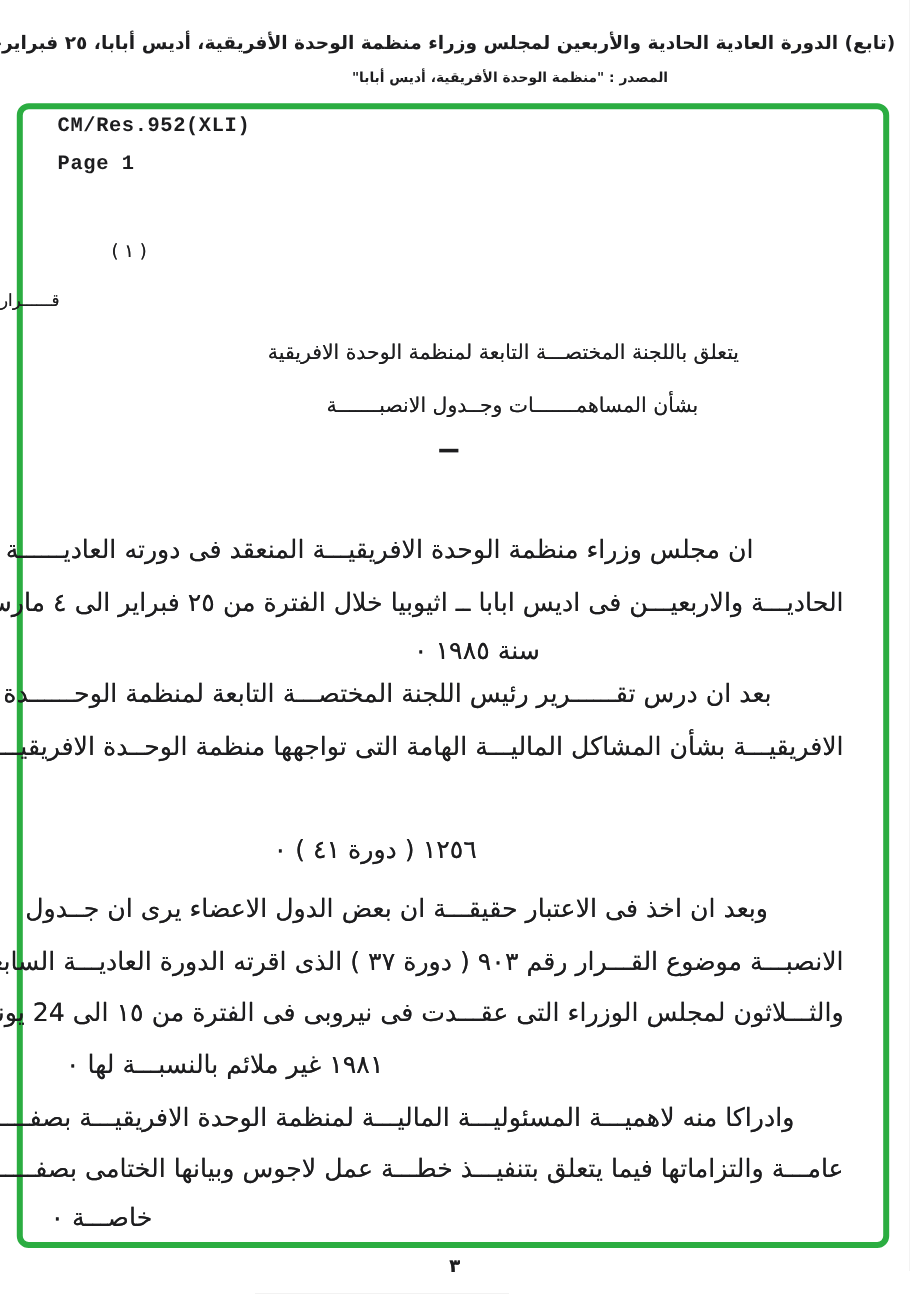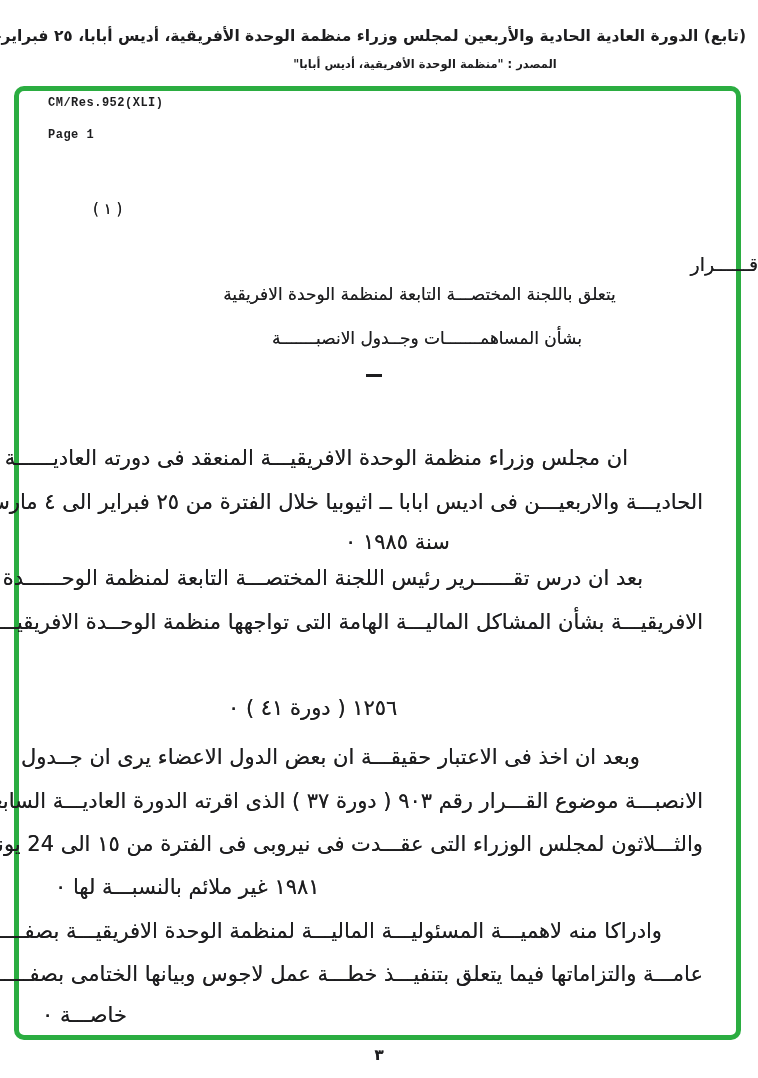--- a/index.html
+++ b/index.html
@@ -34,34 +34,34 @@
     position:absolute;left:14px;top:86px;width:727px;height:954px;
     box-sizing:border-box;
     border:5px solid var(--accent);
     border-radius:10px;
     background:transparent;
   }
   
   .mono{
     position:absolute;
     font-family:"Liberation Mono","DejaVu Sans Mono",monospace;
-    font-weight:bold;font-size:12px;letter-spacing:.5px;
+    font-weight:bold;font-size:17px;letter-spacing:.5px;
     white-space:nowrap;
   }
   .ref{left:48px;top:96px;}
   .pg{left:48px;top:128px;}
   
   .ln{
     position:absolute;
     direction:rtl;white-space:nowrap;
     font-size:21px;line-height:1.3;
     text-shadow:0 0 .5px rgba(20,20,20,.75);
   }
   .item{left:93px;top:200px;font-size:15px;}
-  .title{left:0;right:0;text-align:right;top:242px;font-size:19px;margin-top:10px;}
+  .title{left:0;right:0;text-align:left;top:242px;font-size:14px;}
   .sub1{left:0;right:0;text-align:center;padding-left:81px;top:283px;font-size:17px;}
   .sub2{left:0;right:0;text-align:center;padding-left:96px;top:327px;font-size:17px;}
   .divider{
     position:absolute;left:366px;top:374px;width:16px;height:3px;
     background:var(--ink);
   }
   .foot{
     position:absolute;top:1046px;left:0;right:0;
     text-align:center;font-size:15px;font-weight:bold;
     text-shadow:0 0 .5px rgba(20,20,20,.75);

